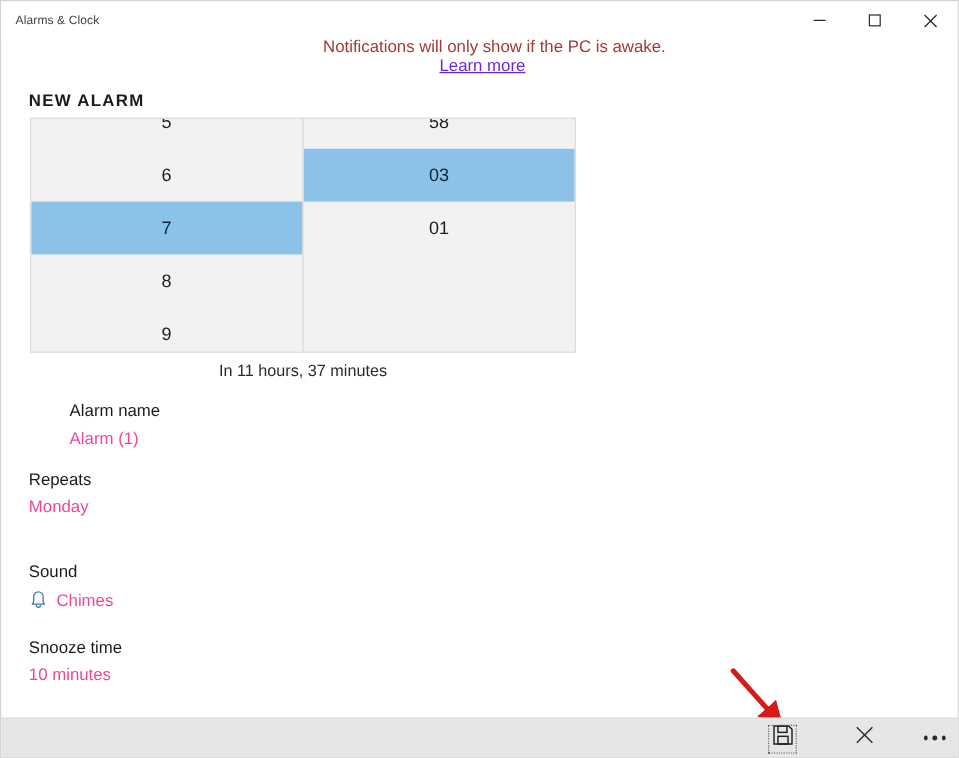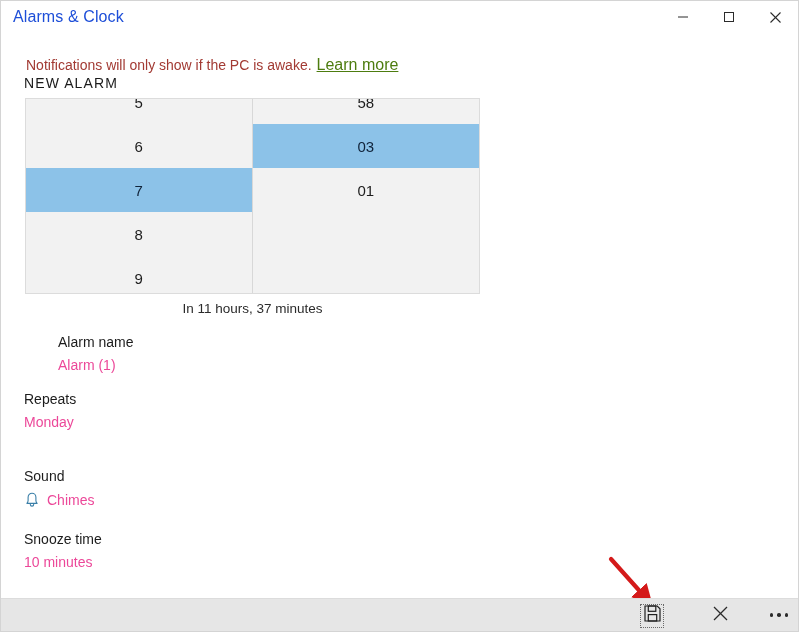--- a/index.html
+++ b/index.html
@@ -33,22 +33,22 @@
     position: absolute;
     left: 0; top: 0;
     width: 100%;
     height: 32px;
     background: #ffffff;
     display: flex;
     align-items: center;
     box-sizing: border-box;
   }
   #window-title {
-    font-size: 16px;
-    color: #1d4ed8;
+    font-size: 10px;
+    color: #404040;
     padding-left: 12px;
     letter-spacing: 0.1px;
     white-space: nowrap;
   }
   #window-controls {
     position: absolute;
     right: 0; top: 0;
     height: 32px;
     display: flex;
   }
@@ -60,48 +60,49 @@
     justify-content: center;
     background: transparent;
     border: none;
     padding: 0;
   }
   .win-btn svg { display: block; }
 
   
   #notification-bar {
     position: absolute;
-    left: 0; top: 50px;
+    left: 0; top: 29px;
     width: 100%;
     height: 28px;
     display: flex;
     align-items: center;
+    flex-direction: column;
   }
   #notification-text {
     font-size: 14px;
     color: #a23a33;
     padding-left: 25px;
     white-space: nowrap;
   }
   #learn-more-link {
-    font-size: 16px;
-    color: #4d7c0f;
+    font-size: 14px;
+    color: #6d28d9;
     text-decoration: underline;
     margin-left: 5px;
     white-space: nowrap;
     cursor: pointer;
   }
 
   
   #section-header {
     position: absolute;
     left: 23px;
     top: 74px;
     font-size: 14px;
-    font-weight: normal;
+    font-weight: bold;
     color: #1a1a1a;
     letter-spacing: 1.1px;
   }
 
   
   #time-picker {
     position: absolute;
     left: 24px;
     top: 97px;
     width: 455px;

